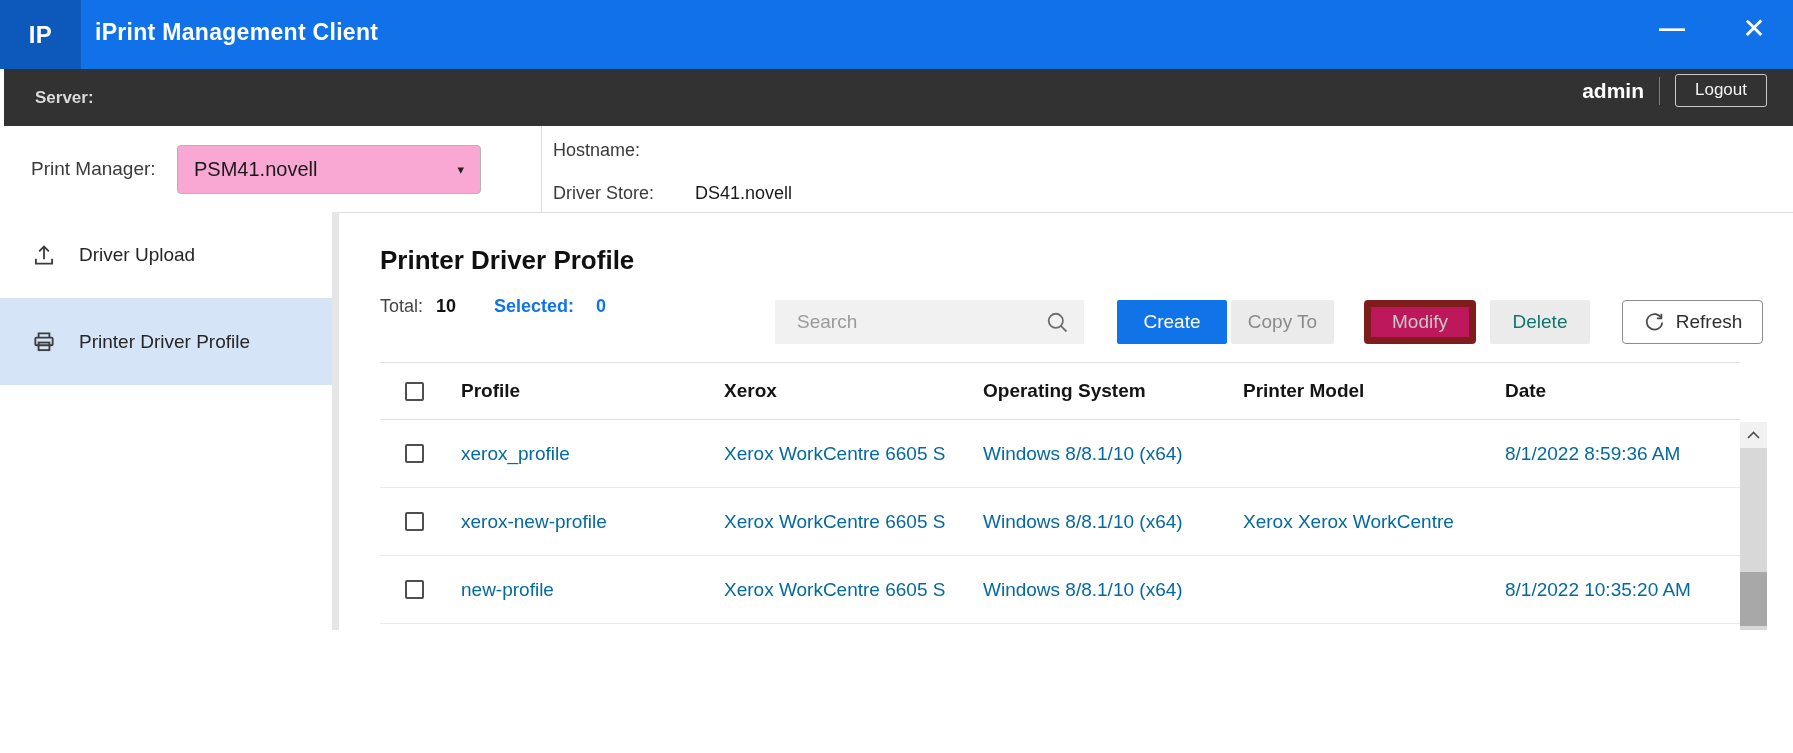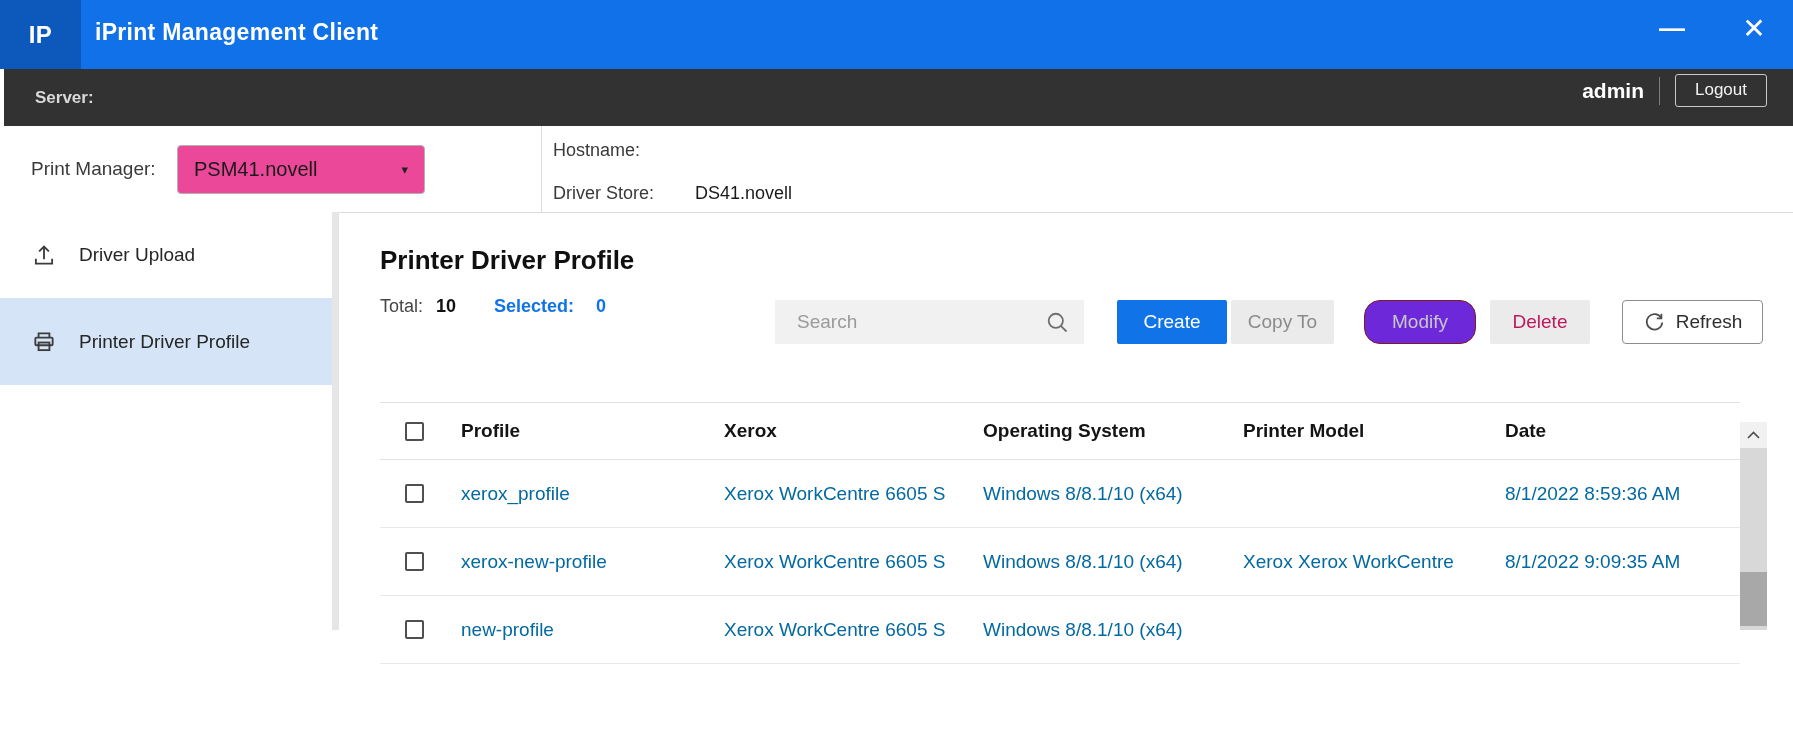--- a/index.html
+++ b/index.html
@@ -26,22 +26,22 @@
   .server-user{color:#fff;font-size:21px;font-weight:bold;}
   .server-sep{width:1px;height:28px;background:#7d7d7d;}
   .logout-btn{background:transparent;border:1px solid #c9c9c9;border-radius:3px;color:#f2f2f2;
               font-size:17px;font-family:inherit;padding:6px 19px;line-height:1.1;}
 
   
   .panel{position:absolute;left:0;top:126px;width:1793px;height:86px;background:#fff;
          border-bottom:1px solid #dcdcdc;}
   .pm-label{position:absolute;left:31px;top:0;height:86px;display:flex;align-items:center;
             font-size:19px;color:#3a3a3a;}
-  .dropdown{position:absolute;left:177px;top:19px;width:248px;height:49px;border:1px solid #b3b3b3;
-            border-radius:4px;background:#ec4899;display:flex;align-items:center;justify-content:space-between;
+  .dropdown{position:absolute;left:177px;top:19px;width:304px;height:49px;border:1px solid #b3b3b3;
+            border-radius:4px;background:#f9a8d4;display:flex;align-items:center;justify-content:space-between;
             padding:0 16px;box-sizing:border-box;font-size:20px;color:#191919;}
   .dropdown .caret{font-size:13px;color:#222;}
   .panel-vdivider{position:absolute;left:541px;top:0;width:1px;height:86px;background:#dcdcdc;}
   .host-line{position:absolute;left:553px;height:28px;display:flex;align-items:center;font-size:18px;color:#3a3a3a;}
   .host-line .val{color:#1a1a1a;}
   .host-1{top:10px;}
   .host-2{top:53px;}
   .host-label{display:inline-block;min-width:142px;}
 
   
@@ -63,27 +63,27 @@
 
   .searchbox{position:absolute;left:775px;top:300px;width:309px;height:44px;background:#F1F1F1;
              display:flex;align-items:center;box-sizing:border-box;padding:0 14px 0 20px;}
   .searchbox input{flex:1;border:none;background:transparent;outline:none;font-size:19px;
                    font-family:inherit;color:#333;}
   .searchbox input::placeholder{color:#9a9a9a;}
   .btn{position:absolute;top:300px;height:44px;border:none;border-radius:2px;font-size:19px;
        font-family:inherit;display:flex;align-items:center;justify-content:center;box-sizing:border-box;}
   .btn-create{left:1117px;width:110px;background:#1173E8;color:#fff;}
   .btn-copy{left:1231px;width:103px;background:#EBEBEB;color:#8b8b8b;}
-  .btn-modify{left:1364px;width:112px;background:#6d28d9;border:1px solid #7f1d1d;border-radius:16px;color:#c8c8c8;}
-  .btn-delete{left:1490px;width:100px;background:#EBEBEB;color:#be185d;}
+  .btn-modify{left:1364px;width:112px;background:#be185d;border:7px solid #7f1d1d;border-radius:4px;color:#c8c8c8;}
+  .btn-delete{left:1490px;width:100px;background:#EBEBEB;color:#0f766e;}
   .btn-refresh{left:1622px;width:141px;background:#fff;border:1px solid #8d8d8d;border-radius:4px;
                color:#2e2e2e;gap:10px;}
 
   
-  .table{position:absolute;left:380px;top:362px;width:1360px;border-top:1px solid #E2E2E2;margin-top:40px;}
+  .table{position:absolute;left:380px;top:362px;width:1360px;border-top:1px solid #E2E2E2;}
   .thead{position:relative;height:56px;border-bottom:1px solid #E2E2E2;}
   .trow{position:relative;height:67px;border-bottom:1px solid #E9E9E9;}
   .cell{position:absolute;top:0;height:100%;display:flex;align-items:center;font-size:19px;color:#0369a1;
         white-space:nowrap;}
   .thead .cell{font-weight:bold;color:#141414;}
   .c-check{left:25px;}
   .c-profile{left:81px;}
   .c-driver{left:344px;width:230px;overflow:hidden;}
   .c-os{left:603px;}
   .c-pm{left:863px;width:252px;overflow:hidden;}
@@ -219,31 +219,31 @@
     </div>
 
     <div class="trow">
       <div class="cell c-check">
         <span class="checkbox"></span>
       </div>
       <div class="cell c-profile">xerox-new-profile</div>
       <div class="cell c-driver">Xerox WorkCentre 6605 S</div>
       <div class="cell c-os">Windows 8/8.1/10 (x64)</div>
       <div class="cell c-pm">Xerox Xerox WorkCentre</div>
-      <div class="cell c-date">8/1/2022 9:09:35 AM</div>
     </div>
 
     <div class="trow">
       <div class="cell c-check">
         <span class="checkbox"></span>
       </div>
       <div class="cell c-profile">new-profile</div>
       <div class="cell c-driver">Xerox WorkCentre 6605 S</div>
       <div class="cell c-os">Windows 8/8.1/10 (x64)</div>
       <div class="cell c-pm"></div>
+      <div class="cell c-date">8/1/2022 10:35:20 AM</div>
     </div>
   </div>
 
   <div class="scrollbar">
     <div class="sb-up">
       <svg width="15" height="10" viewBox="0 0 15 10" fill="none" stroke="#4d4d4d" stroke-width="1.6">
         <path d="M2 8 L7.5 2.5 L13 8"></path>
       </svg>
     </div>
     <div class="sb-thumb"></div>

